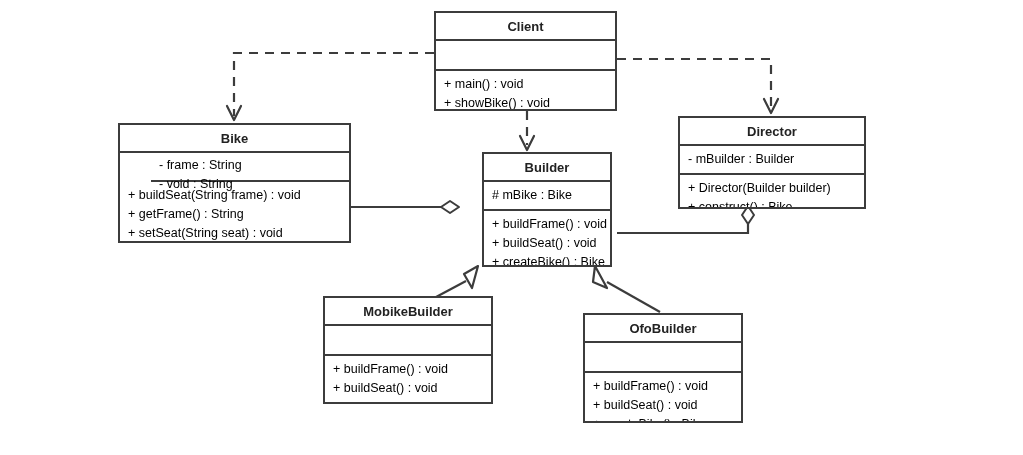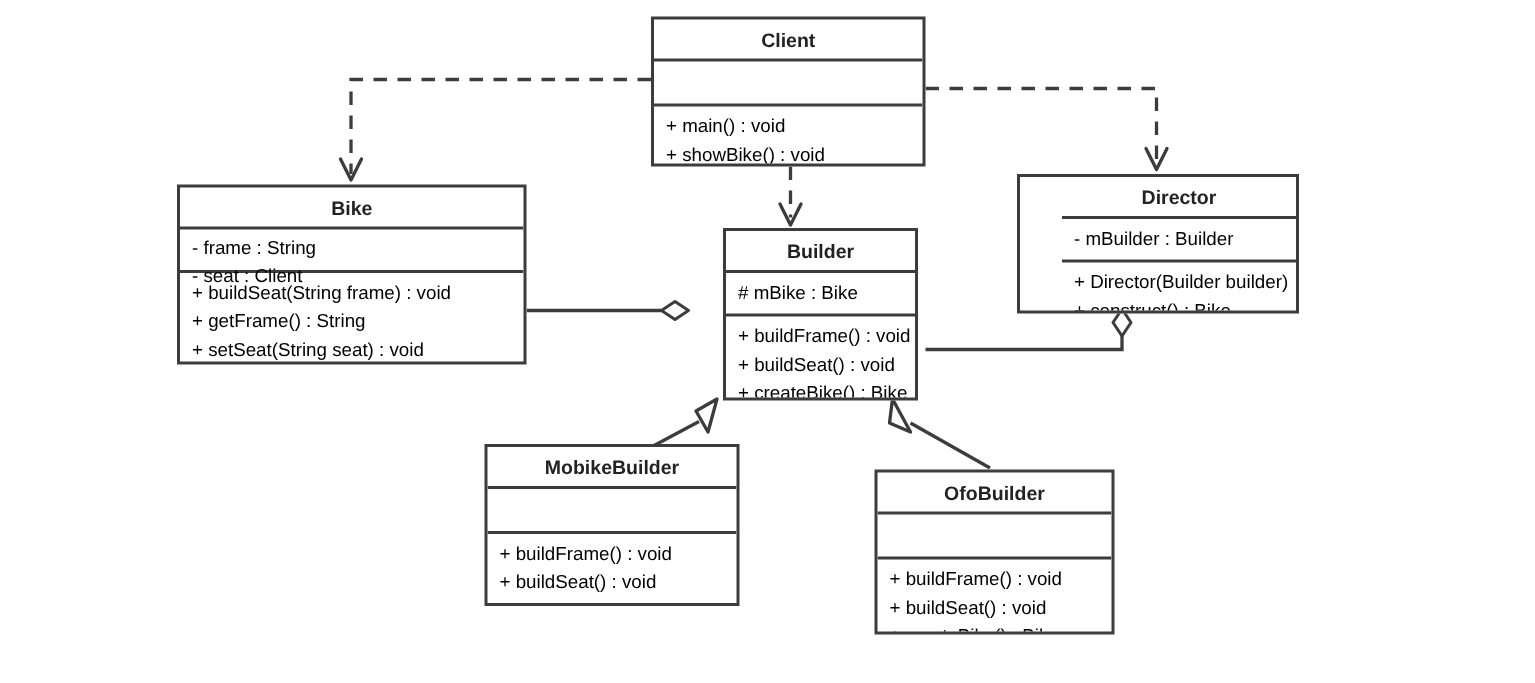--- a/index.html
+++ b/index.html
@@ -60,25 +60,25 @@
     color: #000000;
     white-space: nowrap;
   }
   .uml-section.empty {
     height: 30px;
   }
   
   #class-client   { left: 434px; top: 11px;  width: 183px; height: 100px; }
   #class-bike     { left: 118px; top: 123px; width: 233px; height: 120px; }
   #class-builder  { left: 482px; top: 152px; width: 130px; height: 115px; }
-  #class-director { left: 678px; top: 116px; width: 188px; height: 93px; padding-left: 28px; }
+  #class-director { left: 678px; top: 116px; width: 188px; height: 93px; }
   #class-mobike   { left: 323px; top: 296px; width: 170px; height: 108px; }
   #class-ofo      { left: 583px; top: 313px; width: 160px; height: 110px; }
 
-  #class-bike .uml-section.attrs  { height: 29px; padding-top: 3px; }
+  #class-bike .uml-section.attrs  { height: 29px; padding-top: 3px; margin-left: 31px; }
   #class-client .uml-section.empty { height: 30px; }
 </style>
 </head>
 <body>
 
 <div id="canvas">
 
   <svg id="edges" width="1023" height="455" viewBox="0 0 1023 455">
 
     <g>
@@ -123,21 +123,21 @@
     <div class="uml-section">
       <div class="uml-row">+ main() : void</div>
       <div class="uml-row">+ showBike() : void</div>
     </div>
   </div>
 
   <div class="uml-class" id="class-bike">
     <div class="uml-header">Bike</div>
     <div class="uml-section divided attrs">
       <div class="uml-row">- frame : String</div>
-      <div class="uml-row">- seat : Client</div>
+      <div class="uml-row">- void : String</div>
     </div>
     <div class="uml-section">
       <div class="uml-row">+ buildSeat(String frame) : void</div>
       <div class="uml-row">+ getFrame() : String</div>
       <div class="uml-row">+ setSeat(String seat) : void</div>
 
     </div>
   </div>
 
   <div class="uml-class" id="class-builder">

